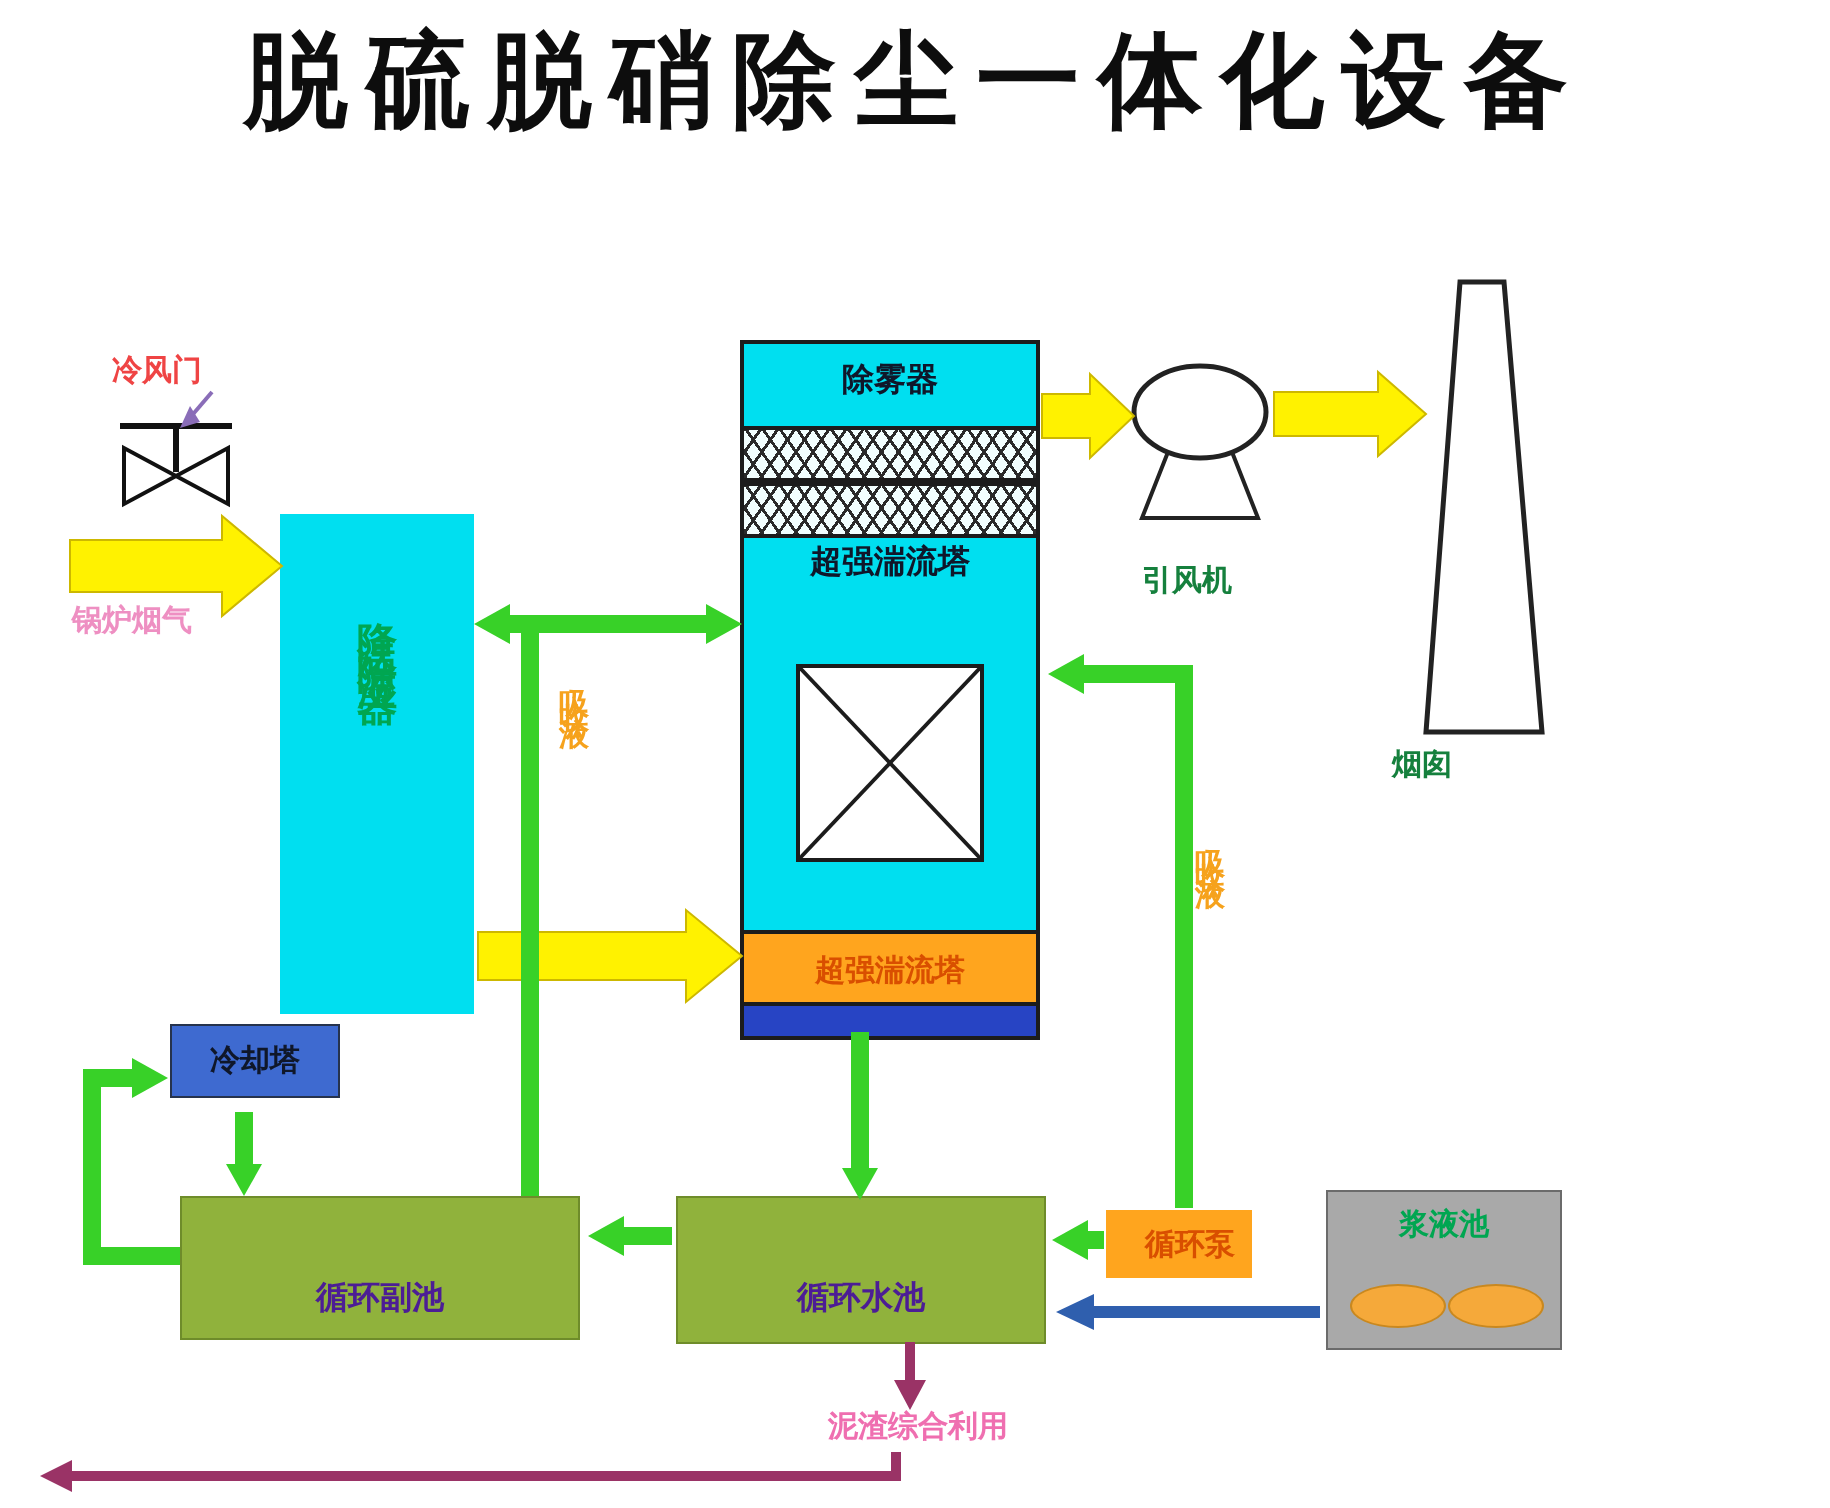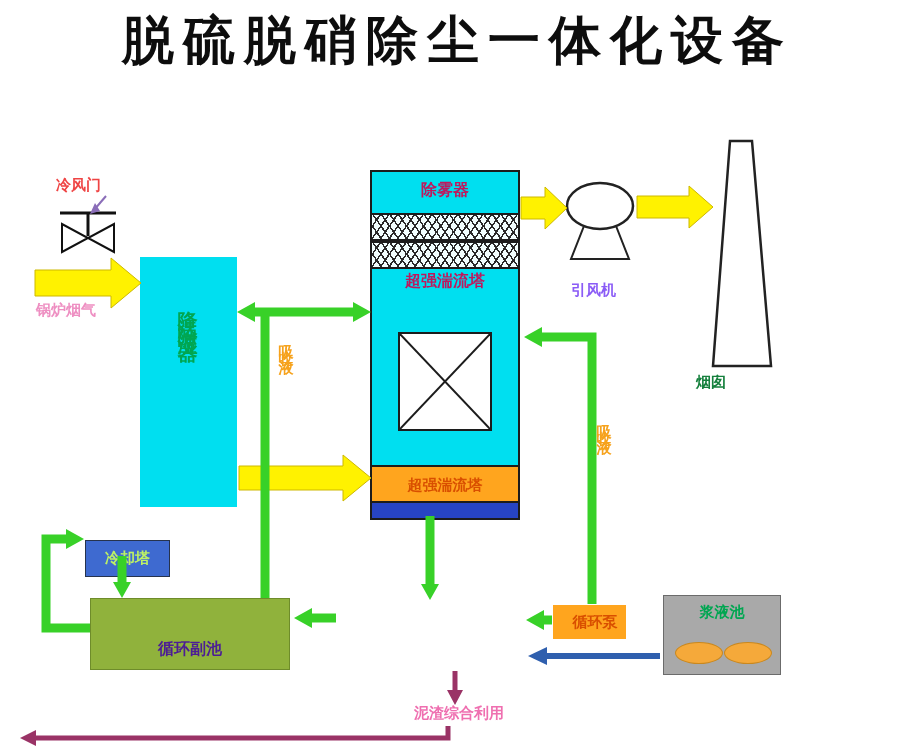--- a/index.html
+++ b/index.html
@@ -19,58 +19,58 @@
   
   .dehumid { left:140px; top:257px; width:97px; height:250px; background:#00dff0; }
   .dehumid-txt {
     position:absolute; left:50%; top:38px; transform:translateX(-50%);
     color:#00a651; font-size:20px; font-weight:bold;
     writing-mode:vertical-rl; text-orientation:upright; letter-spacing:8px; white-space:nowrap;
   }
 
   
   .tower { left:370px; top:170px; width:150px; height:350px; background:#00dff0; border:2px solid #1c1c1c; }
-  .tower-lbl { position:absolute; left:0; width:100%; text-align:center; color:#be185d; font-weight:bold; font-size:16px; }
+  .tower-lbl { position:absolute; left:0; width:100%; text-align:center; color:#0f172a; font-weight:bold; font-size:16px; }
   .demister-lbl { top:8px; }
   .ttower-lbl  { top:99px; }
   .hatch {
     position:absolute; left:0; right:0; height:24px; background-color:#f2ffff;
     background-image:
       repeating-linear-gradient(55deg,  #2a2a2a 0 1.5px, transparent 1.5px 7px),
       repeating-linear-gradient(-55deg, #2a2a2a 0 1.5px, transparent 1.5px 7px);
     border-top:2px solid #1c1c1c; border-bottom:2px solid #1c1c1c;
   }
   .hatch1 { top:41px; } .hatch2 { top:69px; }
   .packing { position:absolute; left:26px; top:160px; width:94px; height:99px; background:#ffffff; border:2px solid #1c1c1c; box-sizing:border-box; }
   .packing svg { display:block; width:100%; height:100%; }
   .orange-band {
     position:absolute; left:0; right:0; top:293px; height:36px; background:#ffa51e;
     border-top:2px solid #1c1c1c; display:flex; align-items:center; justify-content:center;
   }
   .orange-band span { color:#d94f00; font-size:15px; font-weight:bold; }
   .blue-band { position:absolute; left:0; right:0; top:329px; bottom:0; background:#2744c4; border-top:2px solid #1c1c1c; }
 
   
-  .cooling-tower { left:85px; top:540px; width:85px; height:37px; background:#3e6ad0; border:1px solid #26334d;
-    display:flex; align-items:center; justify-content:center; color:#bef264; font-weight:bold; font-size:15px; }
+  .cooling-tower { left:85px; top:512px; width:85px; height:37px; background:#3e6ad0; border:1px solid #26334d;
+    display:flex; align-items:center; justify-content:center; color:#0f172a; font-weight:bold; font-size:15px; }
   .pool { background:#90b23c; border:1px solid #6e8c2a; }
   .pool-aux  { left:90px;  top:598px; width:200px; height:72px; }
   .pool-main { left:338px; top:598px; width:185px; height:74px; }
   .pool-txt { position:absolute; left:0; width:100%; top:40px; text-align:center; color:#4c1d95; font-weight:bold; font-size:16px; }
   .pump { left:553px; top:605px; width:73px; height:34px; background:#ffa51e;
     display:flex; align-items:center; justify-content:center; color:#d94f00; font-weight:bold; font-size:15px;padding-left:11px; }
   .slurry { left:663px; top:595px; width:118px; height:80px; background:#a9a9a9; border:1px solid #6b6b6b; }
   .slurry-txt { position:absolute; left:0; width:100%; top:7px; text-align:center; color:#00a651; font-weight:bold; font-size:15px; }
   .egg { position:absolute; width:46px; height:20px; border-radius:50%; background:#f5a93a; border:1px solid #c9881f; top:46px; }
   .egg1 { left:11px; } .egg2 { left:60px; }
 
   
   .lbl-cold-air { left:56px;  top:176px; color:#ef4444; }
   .lbl-flue-gas { left:36px;  top:301px; color:#ee8fc2; }
-  .lbl-fan      { left:571px; top:281px; color:#8b5cf6; }
+  .lbl-fan      { left:571px; top:281px; color:#15803d; }
   .lbl-chimney  { left:696px; top:373px; color:#15803d; }
   .lbl-sludge   { left:414px; top:704px; color:#ef6fb0; }
   .lbl-absorb-left  { left:276px; top:332px; color:#f6a21c; }
   .lbl-absorb-right { left:594px; top:412px; color:#f6a21c; }
 </style>
 </head>
 <body>
 
 <div class="canvas">
 
@@ -98,20 +98,23 @@
   </div>
 
   <div class="node cooling-tower">
     <span>冷却塔</span>
   </div>
 
   <div class="node pool pool-aux">
     <div class="pool-txt">循环副池</div>
   </div>
 
+  <div class="node pool pool-main">
+    <div class="pool-txt">循环水池</div>
+  </div>
 
   <div class="node pump">
     <span>循环泵</span>
   </div>
 
   <div class="node slurry">
     <div class="slurry-txt">浆液池</div>
     <div class="egg egg1"></div>
     <div class="egg egg2"></div>
   </div>

